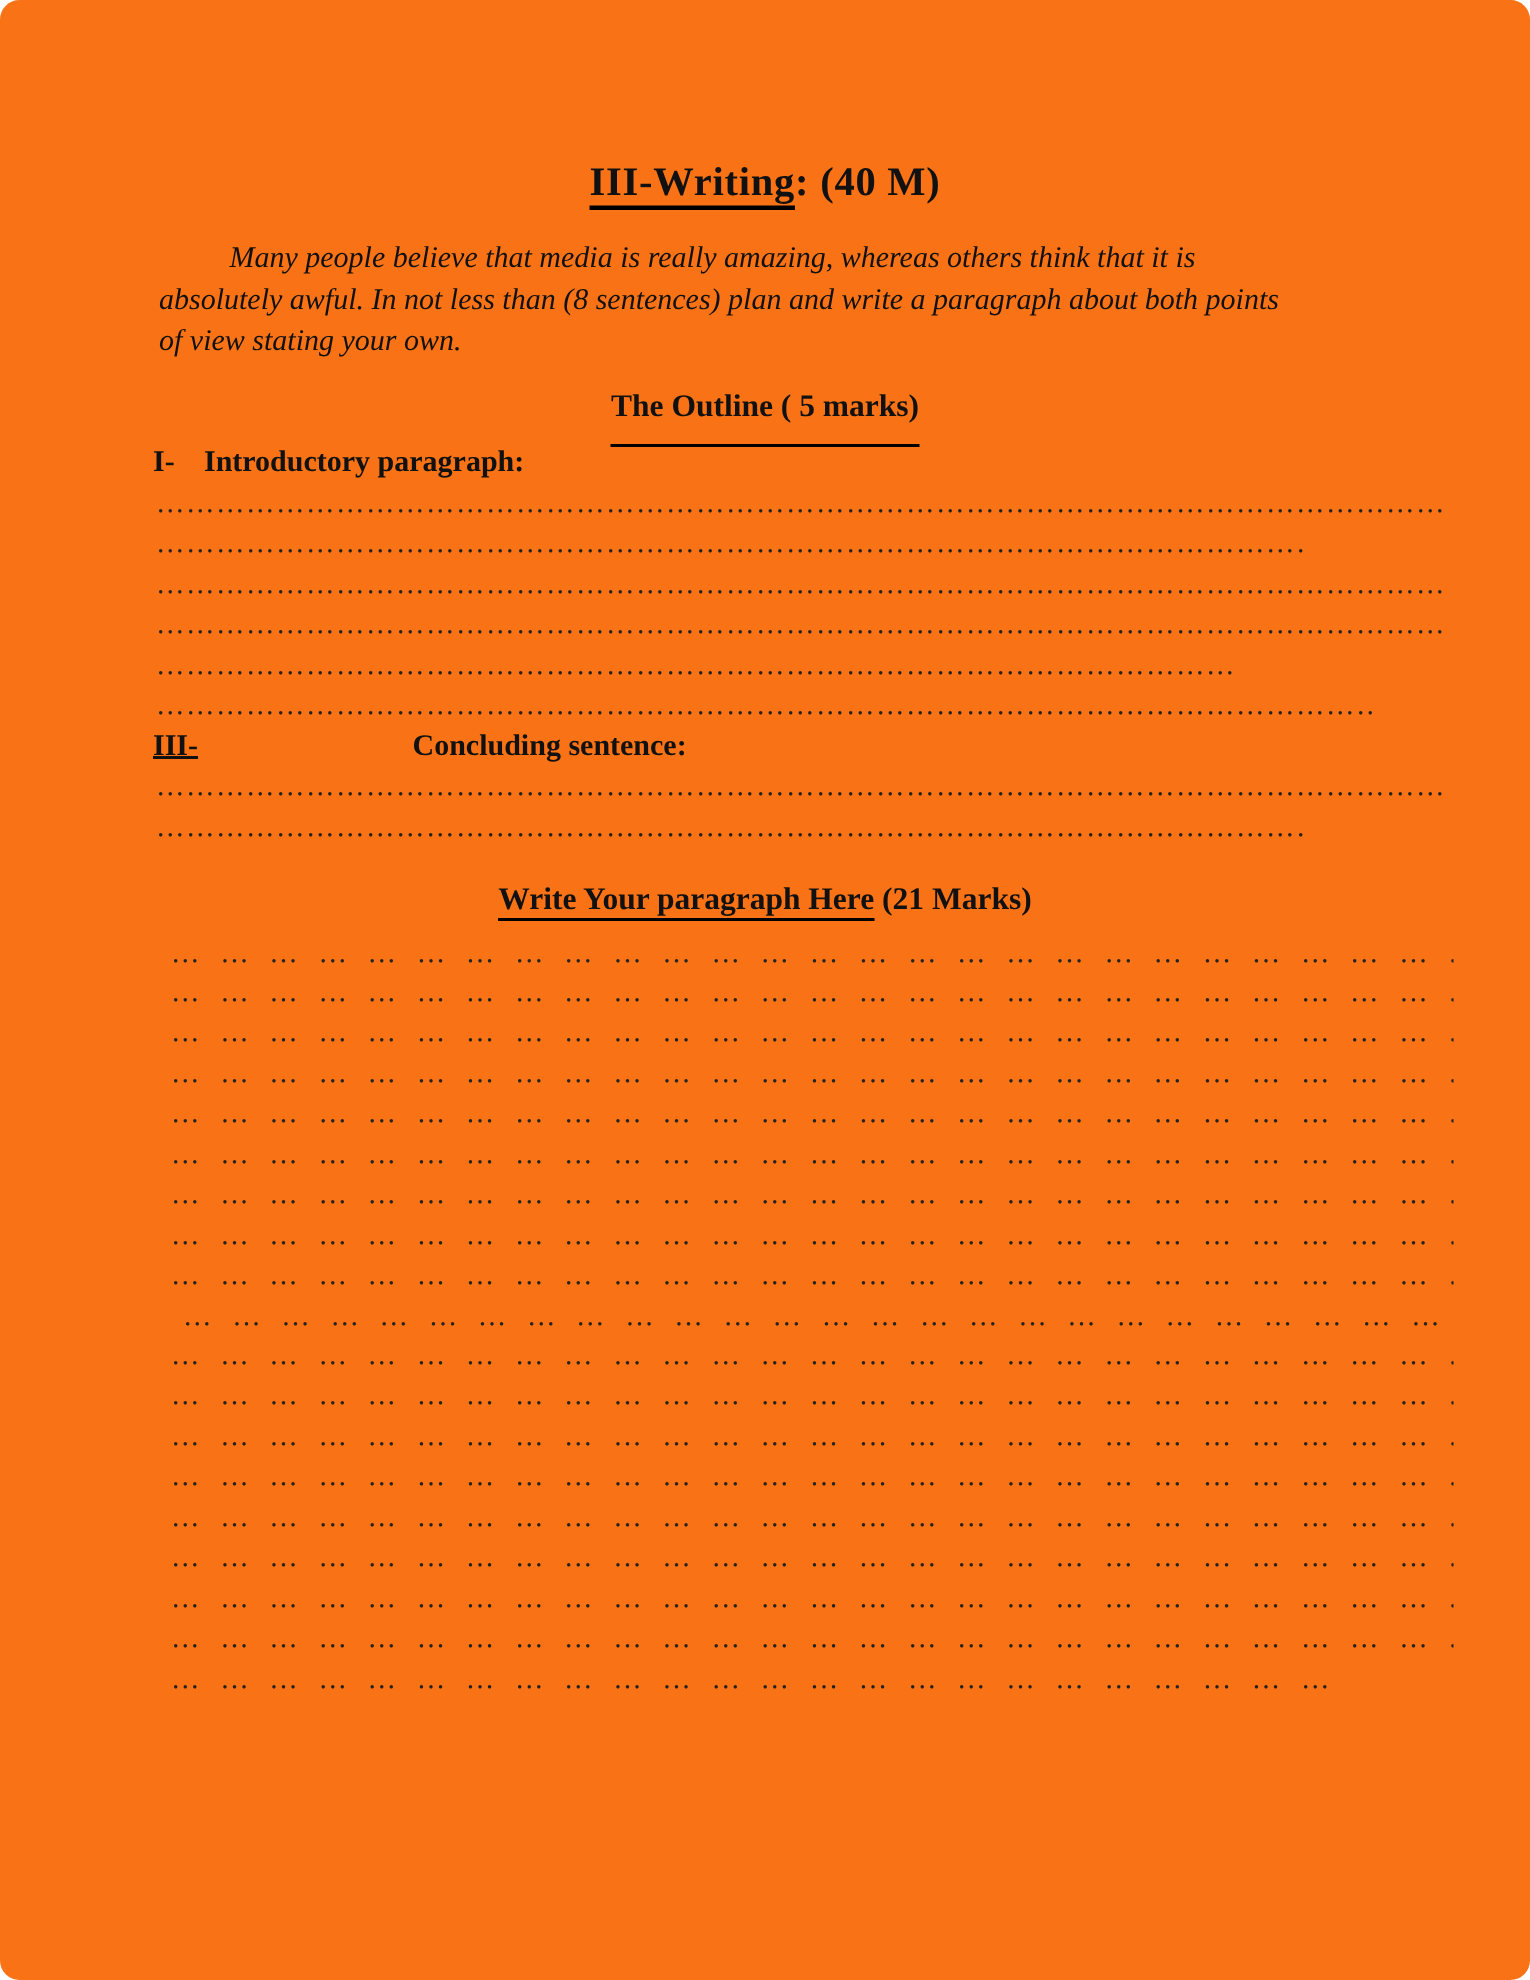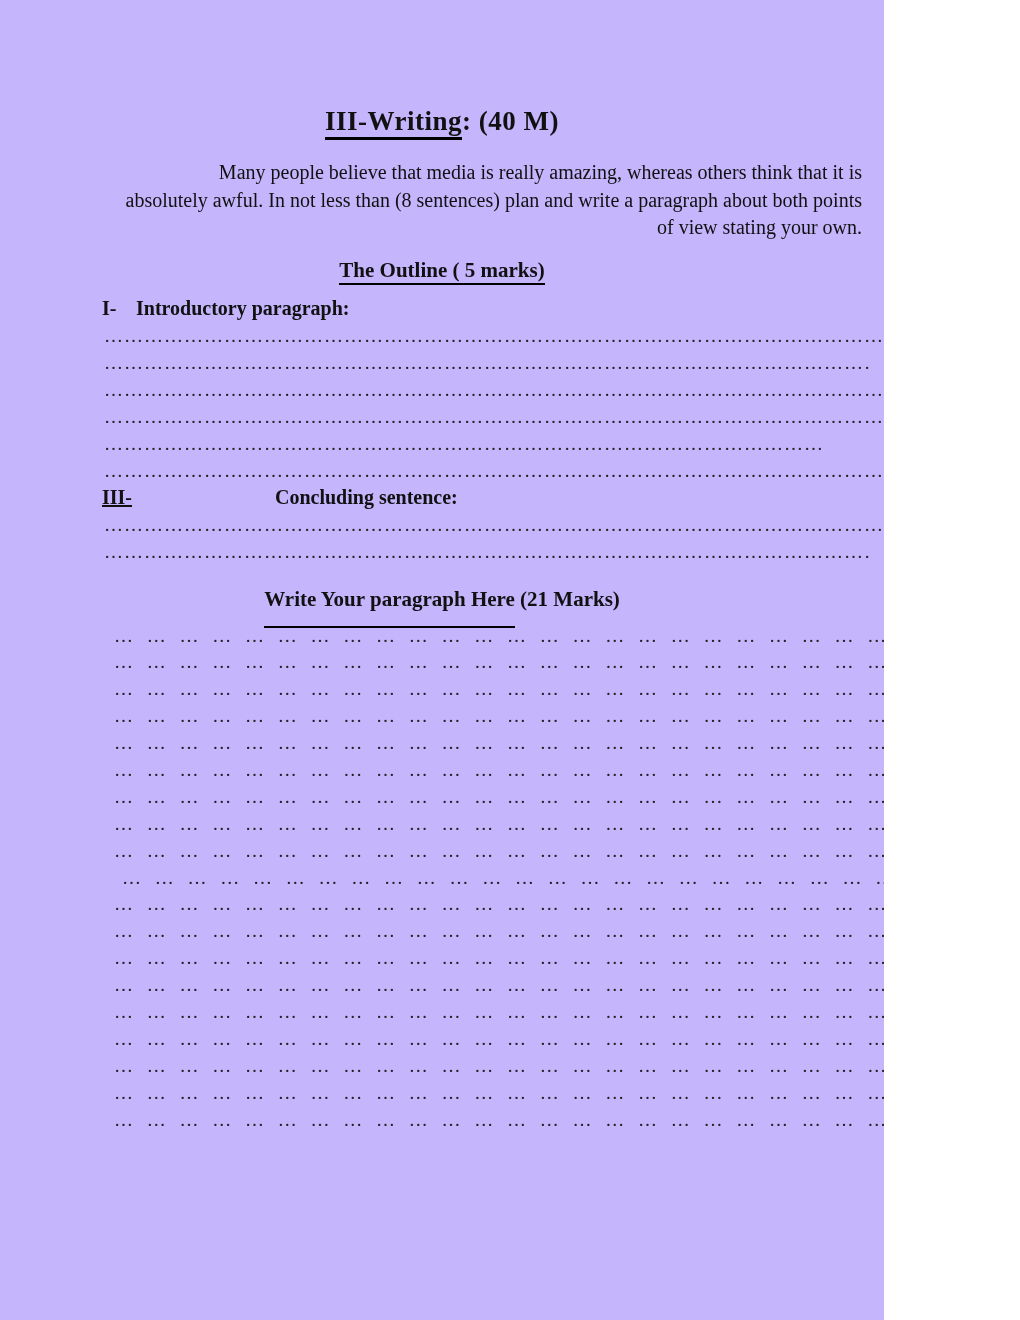--- a/index.html
+++ b/index.html
@@ -1,52 +1,54 @@
 <!DOCTYPE html>
 <html><head>
 <meta charset="utf-8">
 <style>
   html,body{margin:0;padding:0;background:#ffffff;}
   .page{
     position:relative;
-    width:884px;height:1320px;
-    background:#c4b5fd;
+    width:1020px;height:1320px;
+    background:#f97316;
     color:#111;
     font-family:"Liberation Serif","DejaVu Serif",serif;
     overflow:hidden;
     box-sizing:border-box;
+    border-radius:13px;
   }
   .title{
     text-align:center;
     padding-top:106px;
     font-size:27px;
     font-weight:bold;
     letter-spacing:0.5px;
   }
   .title .u{
     border-bottom:3px solid #000;
     padding-bottom:1px;
   }
   .intro{
     margin:22px 0 0 106px;
     width:756px;
     font-size:20px;
     line-height:27.5px;
     text-indent:47px;
-    text-align:right;
+    text-align:left;
+    font-style:italic;
   }
   .outline-heading{
     margin-top:16px;
     text-align:center;
     font-size:21px;
     font-weight:bold;
   }
   .outline-heading .u{
     border-bottom:2.5px solid #000;
-    padding-bottom:1px;
+    padding-bottom:14px;
   }
   .outline{
     margin:12px 0 0 104px;
   }
   .sec-heading{
     display:flex;
     align-items:baseline;
     font-size:20px;
     font-weight:bold;
     height:27px;
@@ -67,21 +69,21 @@
   }
   .outline .dline{letter-spacing:1px;}
   .write-heading{
     margin-top:22px;
     text-align:center;
     font-size:21px;
     font-weight:bold;
   }
   .write-heading .u{
     border-bottom:2.5px solid #000;
-    padding-bottom:15px;
+    padding-bottom:1px;
   }
   .para-lines{
     margin:11px 0 0 114px;
   }
   .para-lines .dline{
     letter-spacing:2px;
     word-spacing:5px;
     height:26.9px;
     line-height:26.9px;
   }

